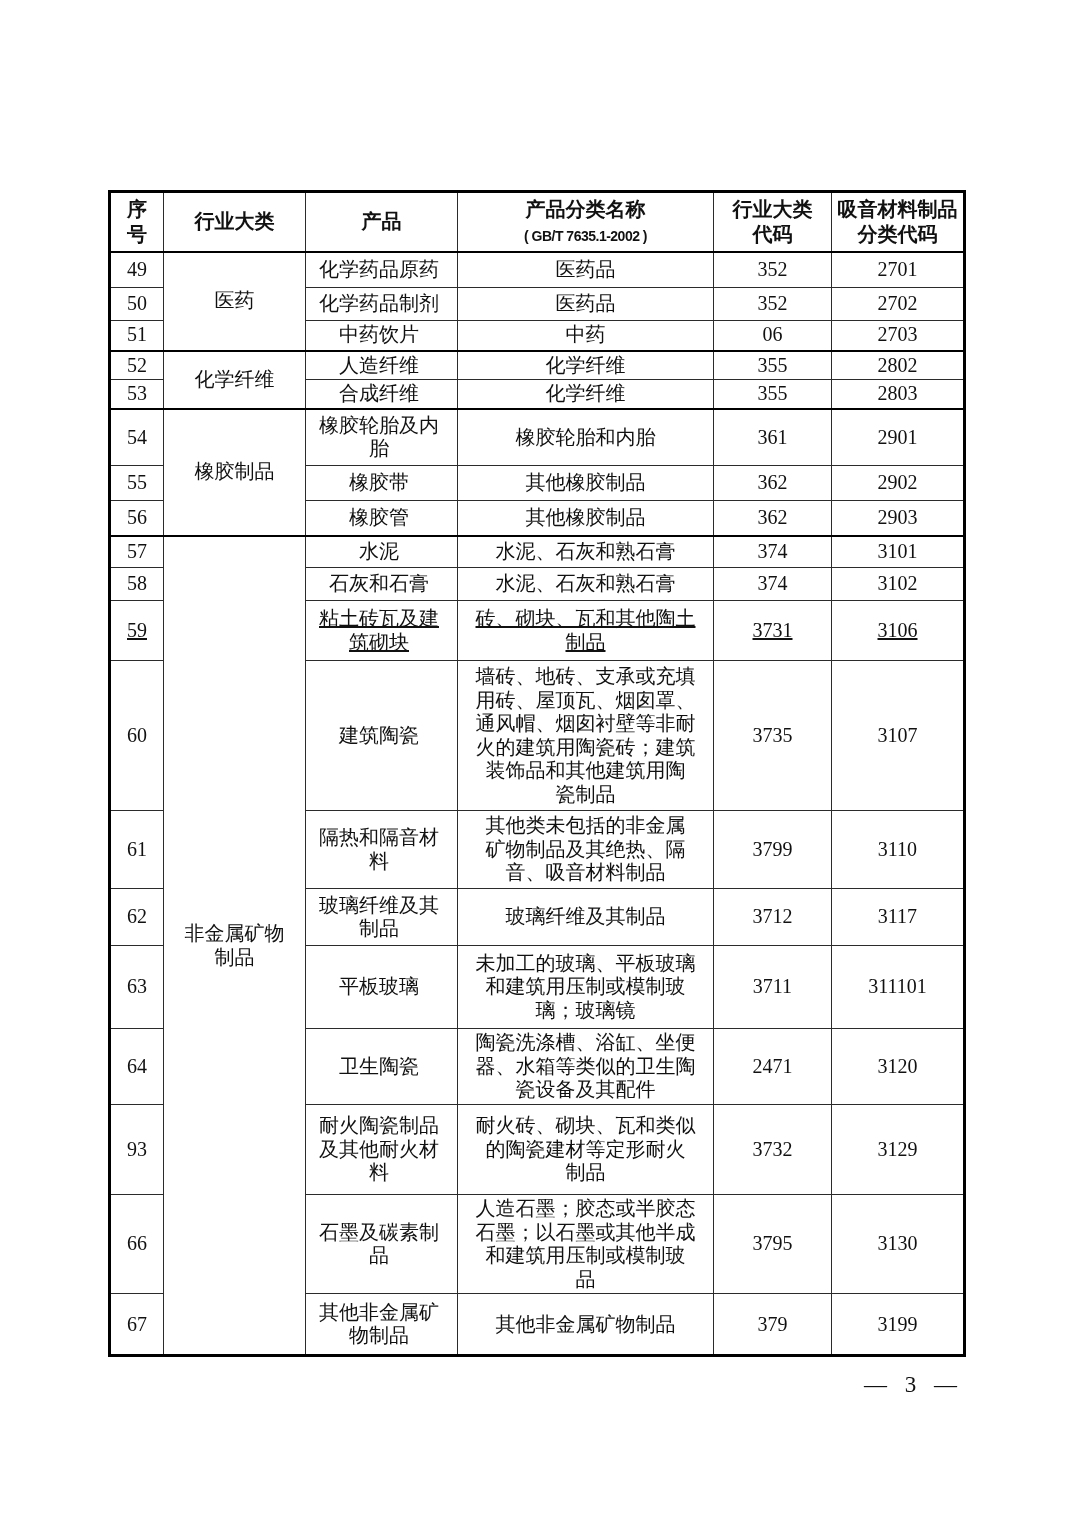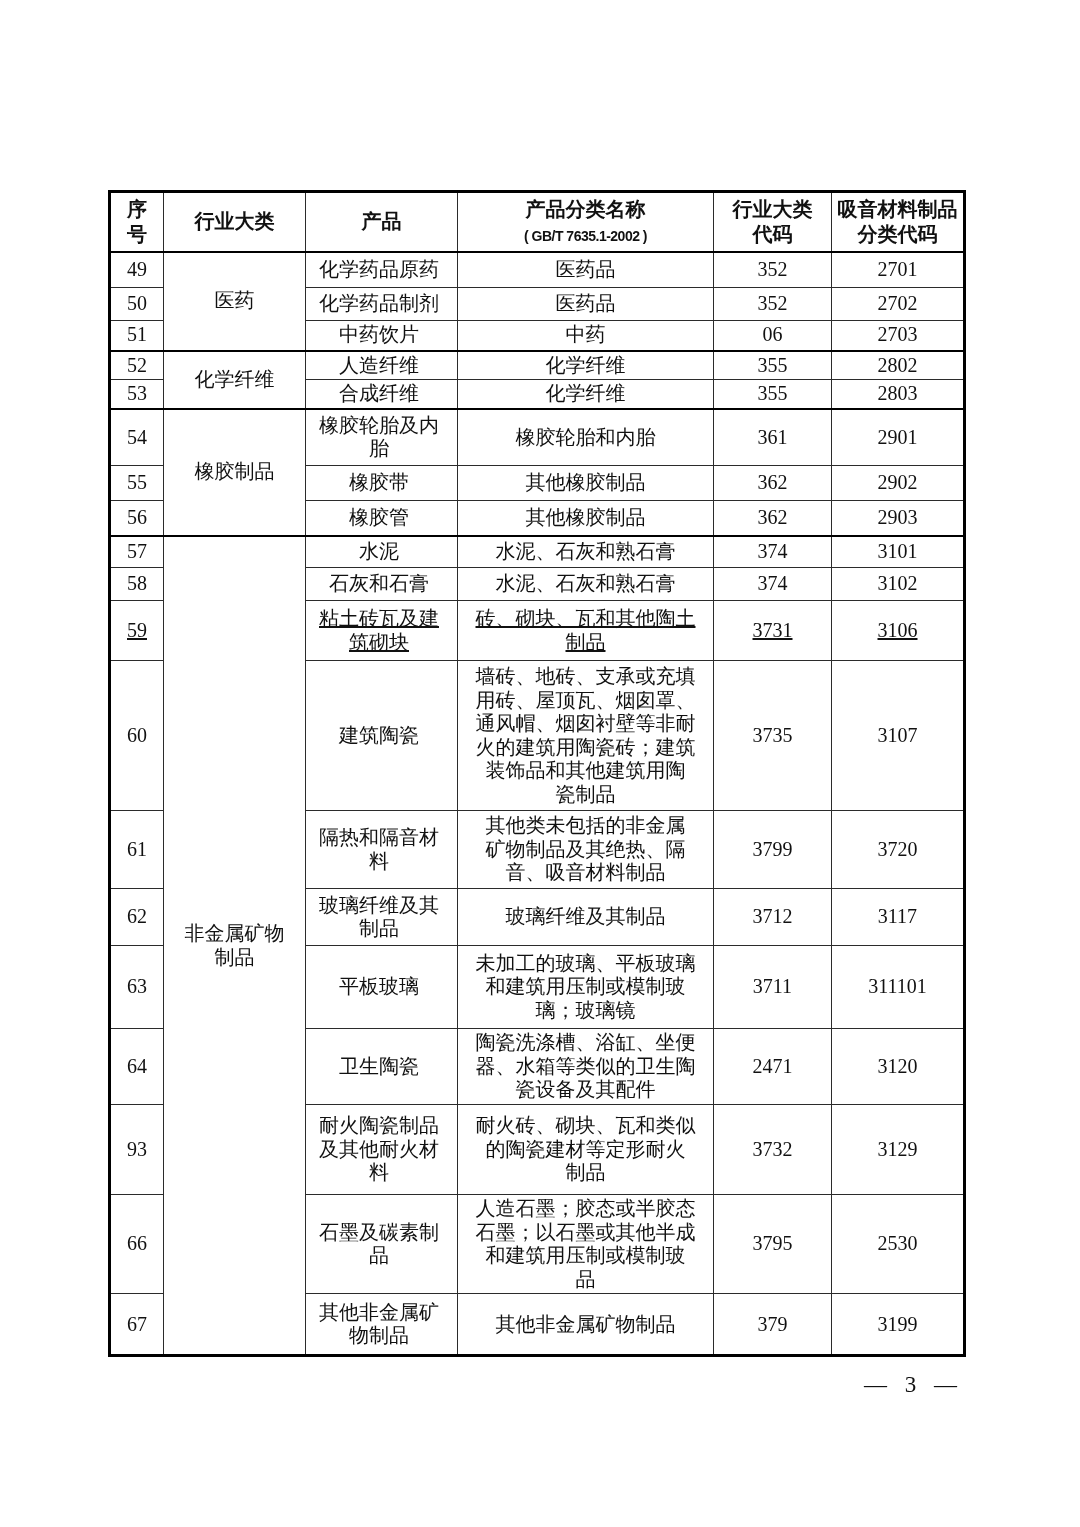--- a/index.html
+++ b/index.html
@@ -198,21 +198,21 @@
           <td class="cell-stat">3107</td>
         </tr>
         <tr style="height: 78px;">
           <td class="cell-no">61</td>
           <td class="cell-product">隔热和隔音材
 料</td>
           <td class="cell-name">其他类未包括的非金属
 矿物制品及其绝热、隔
 音、吸音材料制品</td>
           <td class="cell-code">3799</td>
-          <td class="cell-stat">3720</td>
+          <td class="cell-stat">3110</td>
         </tr>
         <tr style="height: 57px;">
           <td class="cell-no">62</td>
           <td class="cell-product">玻璃纤维及其
 制品</td>
           <td class="cell-name">玻璃纤维及其制品</td>
           <td class="cell-code">3712</td>
           <td class="cell-stat">3117</td>
         </tr>
         <tr style="height: 83px;">
@@ -246,21 +246,21 @@
         </tr>
         <tr style="height: 93px;">
           <td class="cell-no">66</td>
           <td class="cell-product">石墨及碳素制
 品</td>
           <td class="cell-name">人造石墨；胶态或半胶态
 石墨；以石墨或其他半成
 和建筑用压制或模制玻
 品</td>
           <td class="cell-code">3795</td>
-          <td class="cell-stat">2530</td>
+          <td class="cell-stat">3130</td>
         </tr>
         <tr style="height: 62px;">
           <td class="cell-no">67</td>
           <td class="cell-product">其他非金属矿
 物制品</td>
           <td class="cell-name">其他非金属矿物制品</td>
           <td class="cell-code">379</td>
           <td class="cell-stat">3199</td>
         </tr>
       </tbody>

